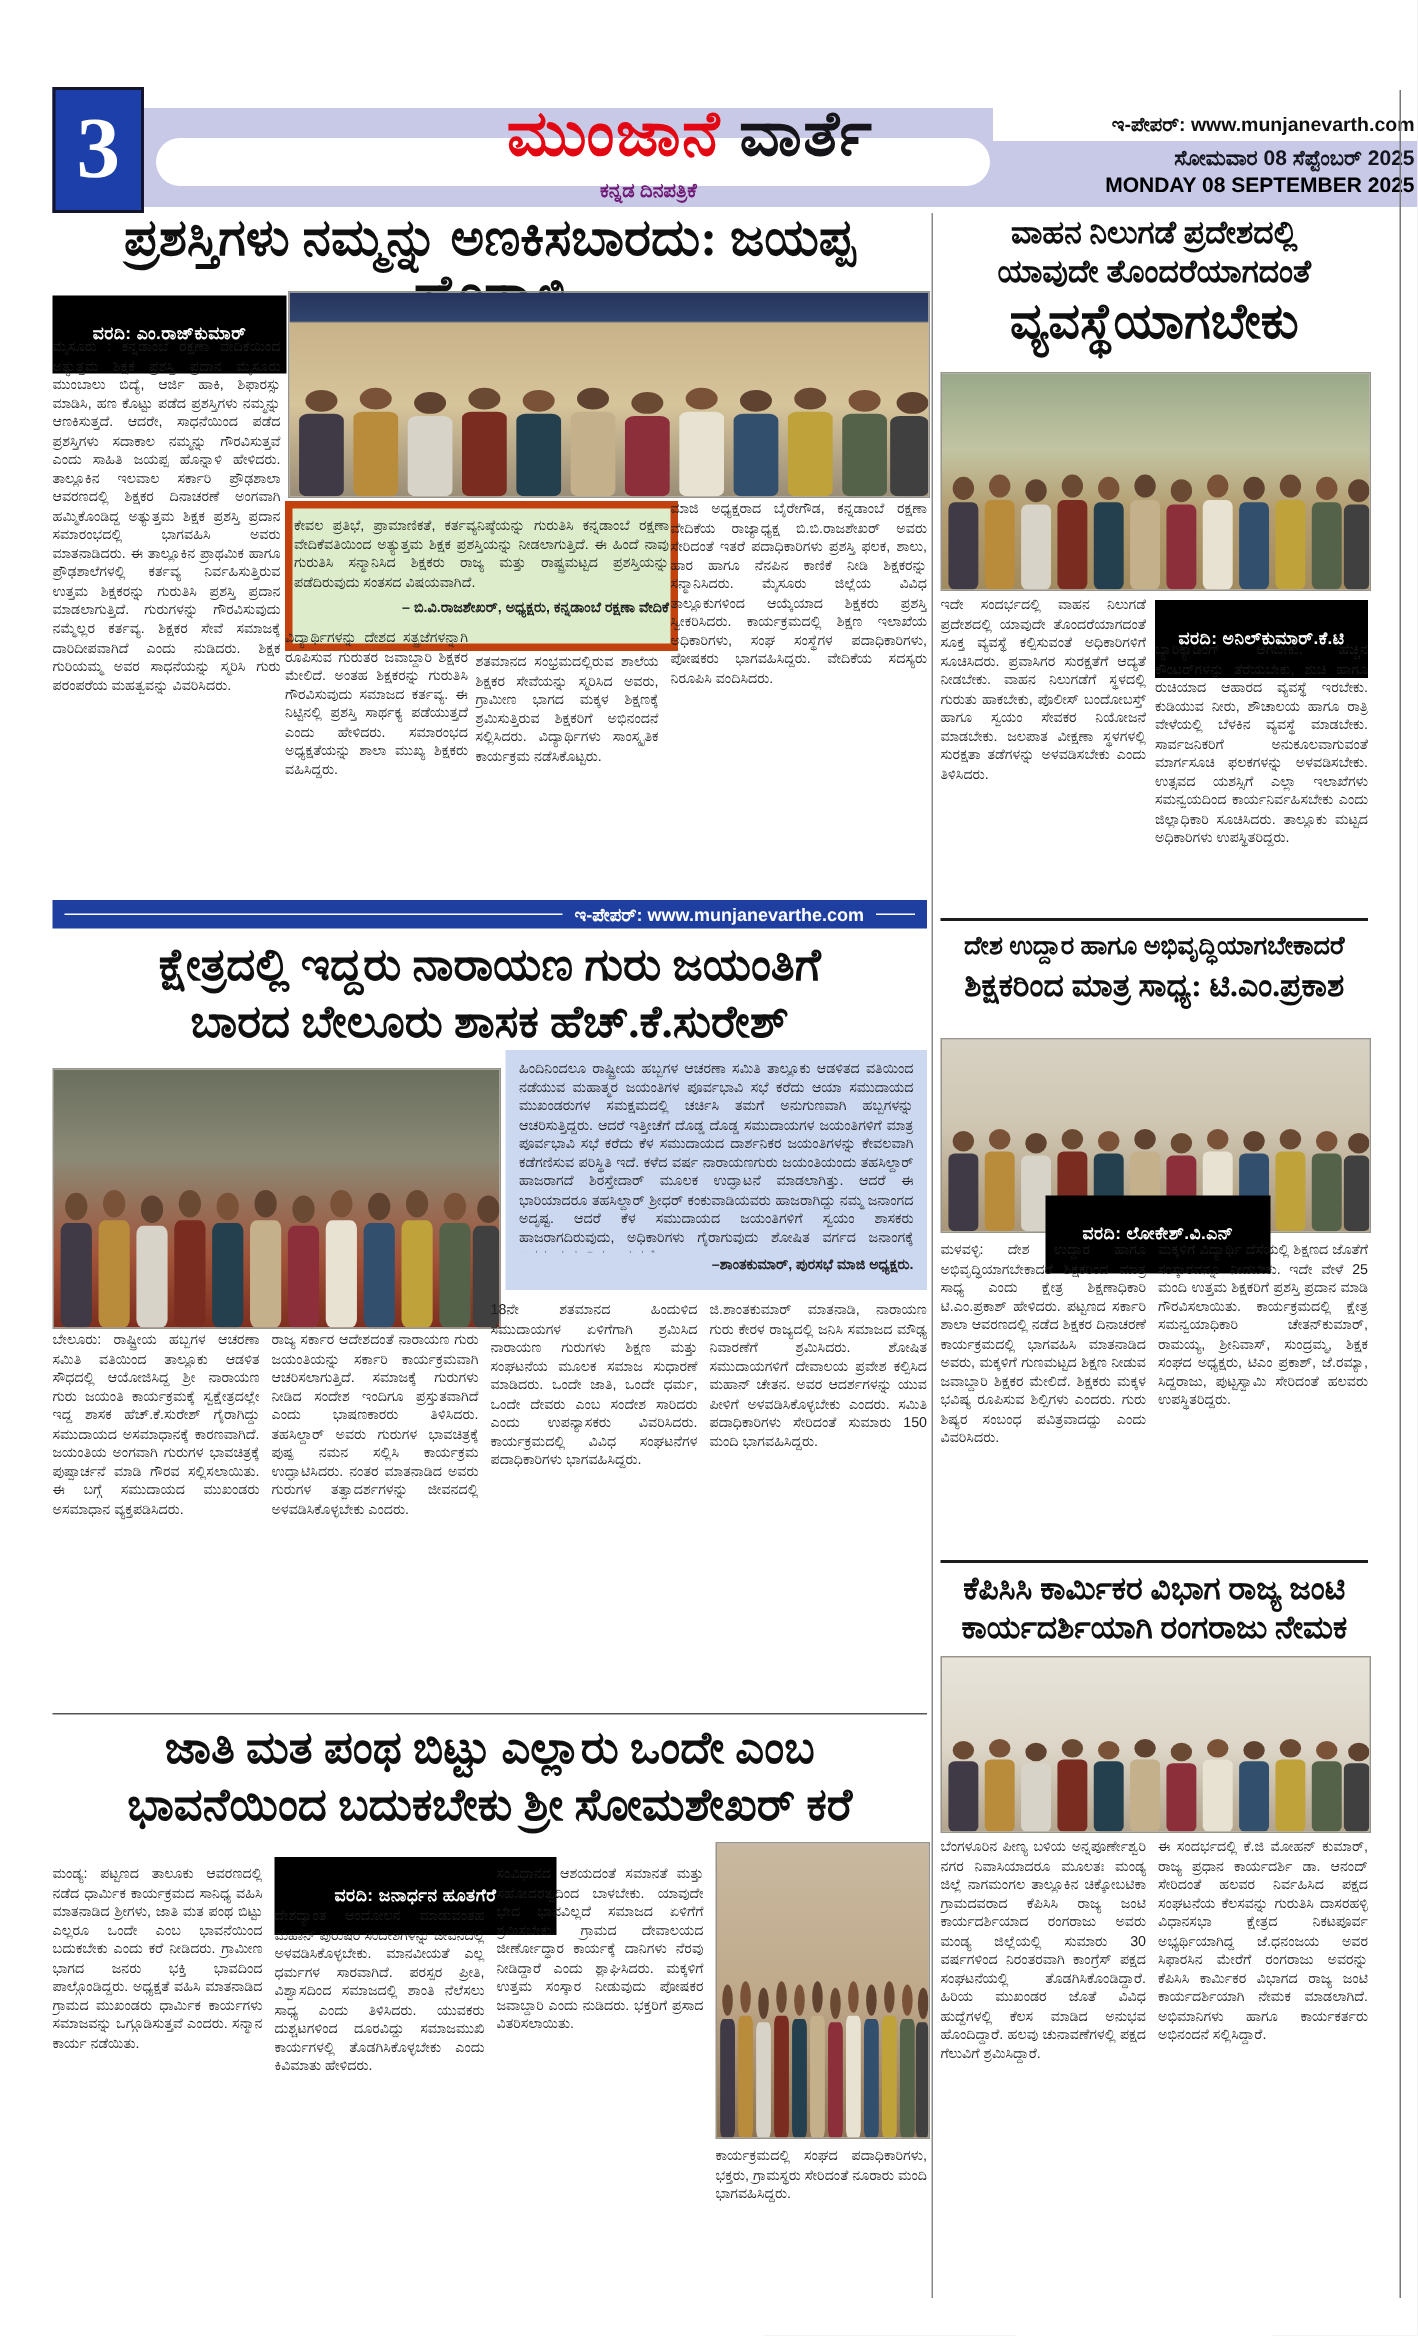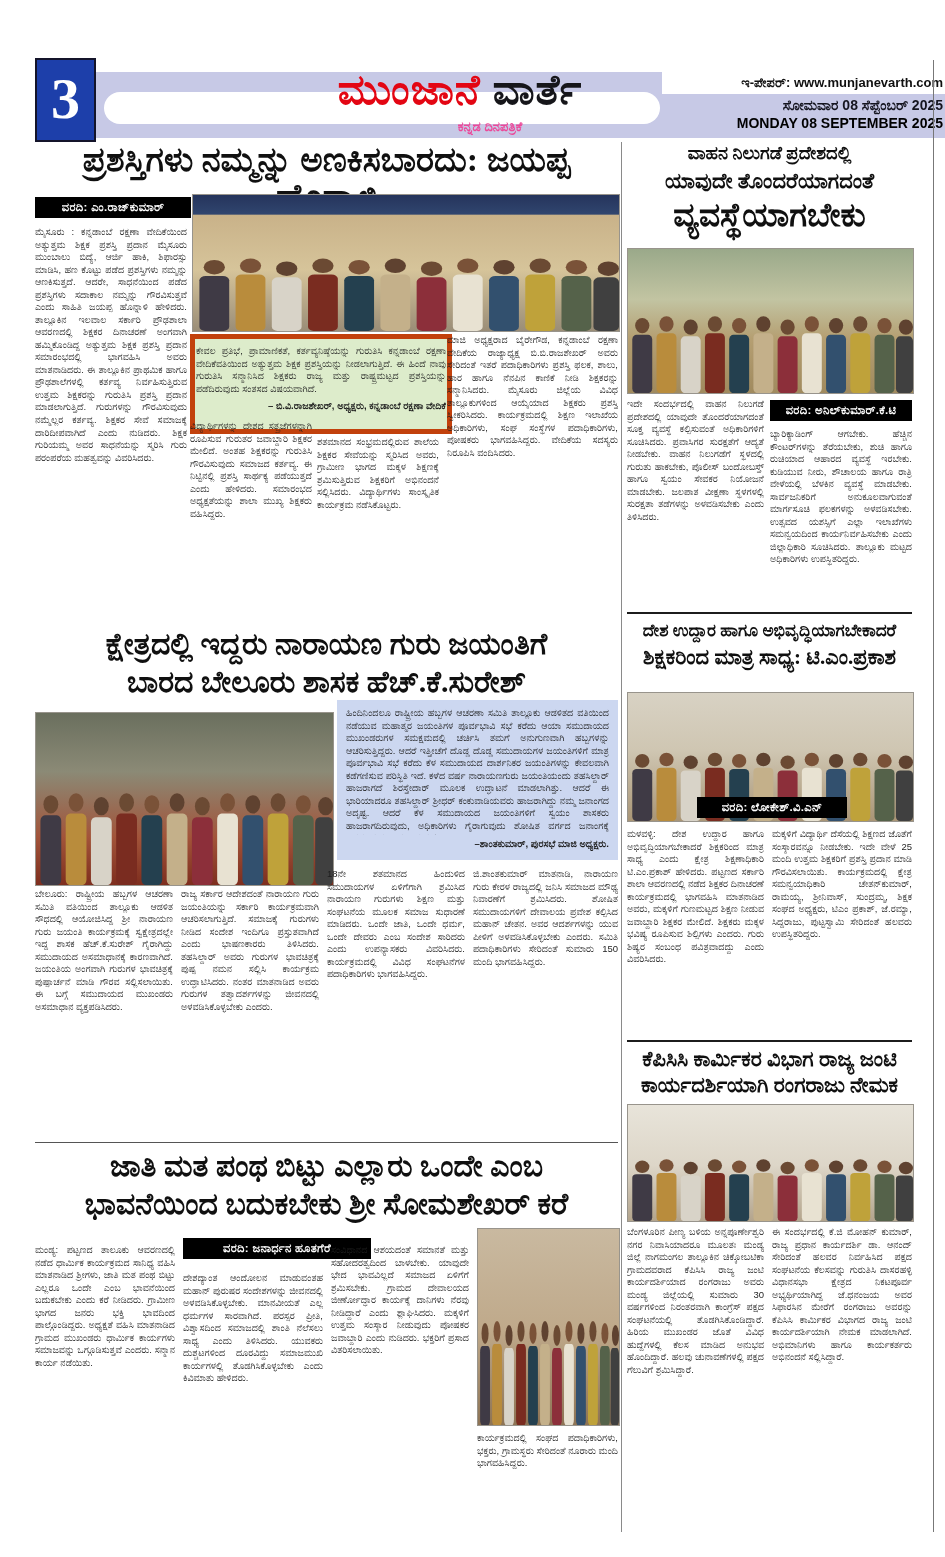--- a/index.html
+++ b/index.html
@@ -7,35 +7,35 @@
         font-family:"Liberation Sans",sans-serif;overflow:hidden;margin:0 auto;}
   .abs{position:absolute;}
   
   .band{background:#c7c9e6;}
   .pagenum{background:#1d3faa;border:2px solid #14142a;color:#fff;text-align:center;
            font-family:"Liberation Serif",serif;font-weight:bold;font-size:58px;line-height:78px;}
   .swoosh{background:#ffffff;border-radius:18px;}
   .masthead{display:flex;gap:12px;justify-content:center;align-items:baseline;
             font-family:"Liberation Serif",serif;font-weight:bold;font-size:42px;letter-spacing:1px;text-align:center;}
   .m-red{color:#e30613;} .m-black{color:#16161a;}
-  .tagline{text-align:center;font-weight:bold;font-size:13px;color:#ec4899;}
+  .tagline{text-align:left;font-weight:bold;font-size:13px;color:#701a75;}
   .epaper-top{background:#fff;text-align:right;font-weight:bold;font-size:13px;line-height:22px;
               padding-right:4px;color:#101010;}
   .date-kn{text-align:right;font-weight:bold;font-size:14px;color:#15151f;padding-right:4px;}
   .date-en{text-align:right;font-weight:bold;font-size:14px;color:#000;padding-right:4px;}
   
   .vrule{background:#8a8a8a;width:1px;}
   .hrule{background:#1c1c1c;}
   
   .hl{font-family:"Liberation Serif",serif;font-weight:bold;color:#101010;text-align:center;line-height:1.08;}
   
   .bt{font-size:9.5px;line-height:1.32;text-align:justify;color:#1e1e1e;overflow:hidden;}
   .caption-bold{font-size:9.5px;line-height:1.35;font-weight:bold;color:#3a3a3a;text-align:justify;}
   .byline{background:#000;color:#fff;font-weight:bold;font-size:11.5px;text-align:center;
-          padding:4px 4px;letter-spacing:.3px;}
+          padding:20px 4px;letter-spacing:.3px;}
   
   .quote-green{background:#ddeccb;border:5px solid #c2410c;padding:6px 1px;overflow:hidden;}
   .intro-blue{background:#ccd7f0;padding:7px 9px;overflow:hidden;}
   .q-attr{font-weight:bold;text-align:right;font-size:9.5px;color:#1e1e1e;margin-top:3px;}
   
   .midstrip{background:#1e3fa0;display:flex;align-items:center;gap:8px;padding:0 8px;box-sizing:border-box;}
   .midstrip .line{height:1px;background:#fff;flex:1;}
   .midstrip .line.short{flex:0 0 26px;}
   .midstrip .ms-text{color:#fff;font-weight:bold;font-size:12px;white-space:nowrap;}
   
@@ -113,35 +113,40 @@
     <div class="abs quote-green" style="left:190px;top:334px;width:250px;height:78px">
       <div class="bt" style="height:52px">ಕೇವಲ ಪ್ರತಿಭೆ, ಪ್ರಾಮಾಣಿಕತೆ, ಕರ್ತವ್ಯನಿಷ್ಠೆಯನ್ನು ಗುರುತಿಸಿ ಕನ್ನಡಾಂಬೆ ರಕ್ಷಣಾ ವೇದಿಕೆವತಿಯಿಂದ ಅತ್ಯುತ್ತಮ ಶಿಕ್ಷಕ ಪ್ರಶಸ್ತಿಯನ್ನು ನೀಡಲಾಗುತ್ತಿದೆ. ಈ ಹಿಂದೆ ನಾವು ಗುರುತಿಸಿ ಸನ್ಮಾನಿಸಿದ ಶಿಕ್ಷಕರು ರಾಜ್ಯ ಮತ್ತು ರಾಷ್ಟ್ರಮಟ್ಟದ ಪ್ರಶಸ್ತಿಯನ್ನು ಪಡೆದಿರುವುದು ಸಂತಸದ ವಿಷಯವಾಗಿದೆ.</div>
       <div class="q-attr">– ಬಿ.ವಿ.ರಾಜಶೇಖರ್, ಅಧ್ಯಕ್ಷರು, ಕನ್ನಡಾಂಬೆ ರಕ್ಷಣಾ ವೇದಿಕೆ</div>
     </div>
     <div class="abs bt" style="left:190px;top:420px;width:122px;height:178px">ವಿದ್ಯಾರ್ಥಿಗಳನ್ನು ದೇಶದ ಸತ್ಪ್ರಜೆಗಳನ್ನಾಗಿ ರೂಪಿಸುವ ಗುರುತರ ಜವಾಬ್ದಾರಿ ಶಿಕ್ಷಕರ ಮೇಲಿದೆ. ಅಂತಹ ಶಿಕ್ಷಕರನ್ನು ಗುರುತಿಸಿ ಗೌರವಿಸುವುದು ಸಮಾಜದ ಕರ್ತವ್ಯ. ಈ ನಿಟ್ಟಿನಲ್ಲಿ ಪ್ರಶಸ್ತಿ ಸಾರ್ಥಕ್ಯ ಪಡೆಯುತ್ತದೆ ಎಂದು ಹೇಳಿದರು. ಸಮಾರಂಭದ ಅಧ್ಯಕ್ಷತೆಯನ್ನು ಶಾಲಾ ಮುಖ್ಯ ಶಿಕ್ಷಕರು ವಹಿಸಿದ್ದರು.</div>
     <div class="abs bt" style="left:317px;top:436px;width:122px;height:178px">ಶತಮಾನದ ಸಂಭ್ರಮದಲ್ಲಿರುವ ಶಾಲೆಯ ಶಿಕ್ಷಕರ ಸೇವೆಯನ್ನು ಸ್ಮರಿಸಿದ ಅವರು, ಗ್ರಾಮೀಣ ಭಾಗದ ಮಕ್ಕಳ ಶಿಕ್ಷಣಕ್ಕೆ ಶ್ರಮಿಸುತ್ತಿರುವ ಶಿಕ್ಷಕರಿಗೆ ಅಭಿನಂದನೆ ಸಲ್ಲಿಸಿದರು. ವಿದ್ಯಾರ್ಥಿಗಳು ಸಾಂಸ್ಕೃತಿಕ ಕಾರ್ಯಕ್ರಮ ನಡೆಸಿಕೊಟ್ಟರು.</div>
     <div class="abs bt" style="left:447px;top:334px;width:171px;height:264px">ಮಾಜಿ ಅಧ್ಯಕ್ಷರಾದ ಬೈರೇಗೌಡ, ಕನ್ನಡಾಂಬೆ ರಕ್ಷಣಾ ವೇದಿಕೆಯ ರಾಜ್ಯಾಧ್ಯಕ್ಷ ಬಿ.ಬಿ.ರಾಜಶೇಖರ್ ಅವರು ಸೇರಿದಂತೆ ಇತರೆ ಪದಾಧಿಕಾರಿಗಳು ಪ್ರಶಸ್ತಿ ಫಲಕ, ಶಾಲು, ಹಾರ ಹಾಗೂ ನೆನಪಿನ ಕಾಣಿಕೆ ನೀಡಿ ಶಿಕ್ಷಕರನ್ನು ಸನ್ಮಾನಿಸಿದರು. ಮೈಸೂರು ಜಿಲ್ಲೆಯ ವಿವಿಧ ತಾಲ್ಲೂಕುಗಳಿಂದ ಆಯ್ಕೆಯಾದ ಶಿಕ್ಷಕರು ಪ್ರಶಸ್ತಿ ಸ್ವೀಕರಿಸಿದರು. ಕಾರ್ಯಕ್ರಮದಲ್ಲಿ ಶಿಕ್ಷಣ ಇಲಾಖೆಯ ಅಧಿಕಾರಿಗಳು, ಸಂಘ ಸಂಸ್ಥೆಗಳ ಪದಾಧಿಕಾರಿಗಳು, ಪೋಷಕರು ಭಾಗವಹಿಸಿದ್ದರು. ವೇದಿಕೆಯ ಸದಸ್ಯರು ನಿರೂಪಿಸಿ ವಂದಿಸಿದರು.</div>
   </div>
 
   <div>
-    <div class="abs hl" style="left:627px;top:144px;width:285px;font-size:18px">ವಾಹನ ನಿಲುಗಡೆ ಪ್ರದೇಶದಲ್ಲಿ</div>
+    <div class="abs hl" style="left:627px;top:144px;width:285px;font-size:21px">ವಾಹನ ನಿಲುಗಡೆ ಪ್ರದೇಶದಲ್ಲಿ</div>
     <div class="abs hl" style="left:627px;top:170px;width:285px;font-size:21px">ಯಾವುದೇ ತೊಂದರೆಯಾಗದಂತೆ</div>
     <div class="abs hl" style="left:627px;top:198px;width:285px;font-size:33px">ವ್ಯವಸ್ಥೆಯಾಗಬೇಕು</div>
     <div class="abs photo photo-b" style="left:627px;top:248px;width:285px;height:144px">
       <svg viewBox="0 0 200 60" preserveAspectRatio="none">
           <use href="#crowd-g"></use>
         </svg>
     </div>
     <div class="abs" style="left:627px;top:398px;width:137px;height:200px;overflow:hidden">
       <div class="bt">ಇದೇ ಸಂದರ್ಭದಲ್ಲಿ ವಾಹನ ನಿಲುಗಡೆ ಪ್ರದೇಶದಲ್ಲಿ ಯಾವುದೇ ತೊಂದರೆಯಾಗದಂತೆ ಸೂಕ್ತ ವ್ಯವಸ್ಥೆ ಕಲ್ಪಿಸುವಂತೆ ಅಧಿಕಾರಿಗಳಿಗೆ ಸೂಚಿಸಿದರು. ಪ್ರವಾಸಿಗರ ಸುರಕ್ಷತೆಗೆ ಆದ್ಯತೆ ನೀಡಬೇಕು. ವಾಹನ ನಿಲುಗಡೆಗೆ ಸ್ಥಳದಲ್ಲಿ ಗುರುತು ಹಾಕಬೇಕು, ಪೊಲೀಸ್ ಬಂದೋಬಸ್ತ್ ಹಾಗೂ ಸ್ವಯಂ ಸೇವಕರ ನಿಯೋಜನೆ ಮಾಡಬೇಕು. ಜಲಪಾತ ವೀಕ್ಷಣಾ ಸ್ಥಳಗಳಲ್ಲಿ ಸುರಕ್ಷತಾ ತಡೆಗಳನ್ನು ಅಳವಡಿಸಬೇಕು ಎಂದು ತಿಳಿಸಿದರು.</div>
     </div>
     <div class="abs byline" style="left:770px;top:400px;width:142px;box-sizing:border-box">ವರದಿ: ಅನಿಲ್‌ಕುಮಾರ್.ಕೆ.ಟಿ</div>
     <div class="abs bt" style="left:770px;top:428px;width:142px;height:170px">ಬ್ಯಾರಿಕ್ಯಾಡಿಂಗ್ ಆಗಬೇಕು. ಹೆಚ್ಚಿನ ಕೌಂಟರ್‌ಗಳನ್ನು ತೆರೆಯಬೇಕು, ಶುಚಿ ಹಾಗೂ ರುಚಿಯಾದ ಆಹಾರದ ವ್ಯವಸ್ಥೆ ಇರಬೇಕು. ಕುಡಿಯುವ ನೀರು, ಶೌಚಾಲಯ ಹಾಗೂ ರಾತ್ರಿ ವೇಳೆಯಲ್ಲಿ ಬೆಳಕಿನ ವ್ಯವಸ್ಥೆ ಮಾಡಬೇಕು. ಸಾರ್ವಜನಿಕರಿಗೆ ಅನುಕೂಲವಾಗುವಂತೆ ಮಾರ್ಗಸೂಚಿ ಫಲಕಗಳನ್ನು ಅಳವಡಿಸಬೇಕು. ಉತ್ಸವದ ಯಶಸ್ಸಿಗೆ ಎಲ್ಲಾ ಇಲಾಖೆಗಳು ಸಮನ್ವಯದಿಂದ ಕಾರ್ಯನಿರ್ವಹಿಸಬೇಕು ಎಂದು ಜಿಲ್ಲಾಧಿಕಾರಿ ಸೂಚಿಸಿದರು. ತಾಲ್ಲೂಕು ಮಟ್ಟದ ಅಧಿಕಾರಿಗಳು ಉಪಸ್ಥಿತರಿದ್ದರು.</div>
   </div>
 
+  <div class="abs midstrip" style="left:35px;top:600px;width:583px;height:19px">
+    <span class="line"></span>
+    <span class="ms-text">ಇ-ಪೇಪರ್: www.munjanevarthe.com</span>
+    <span class="line short"></span>
+  </div>
 
   <div>
     <div class="abs hl" style="left:35px;top:628px;width:583px;font-size:30px">ಕ್ಷೇತ್ರದಲ್ಲಿ ಇದ್ದರು ನಾರಾಯಣ ಗುರು ಜಯಂತಿಗೆ</div>
     <div class="abs hl" style="left:35px;top:666px;width:583px;font-size:30px">ಬಾರದ ಬೇಲೂರು ಶಾಸಕ ಹೆಚ್.ಕೆ.ಸುರೇಶ್</div>
     <div class="abs photo photo-c" style="left:35px;top:712px;width:297px;height:172px">
       <svg viewBox="0 0 200 60" preserveAspectRatio="none">
           <use href="#crowd-g"></use>
         </svg>
     </div>
     <div class="abs intro-blue" style="left:337px;top:700px;width:281px;height:160px;box-sizing:border-box">

